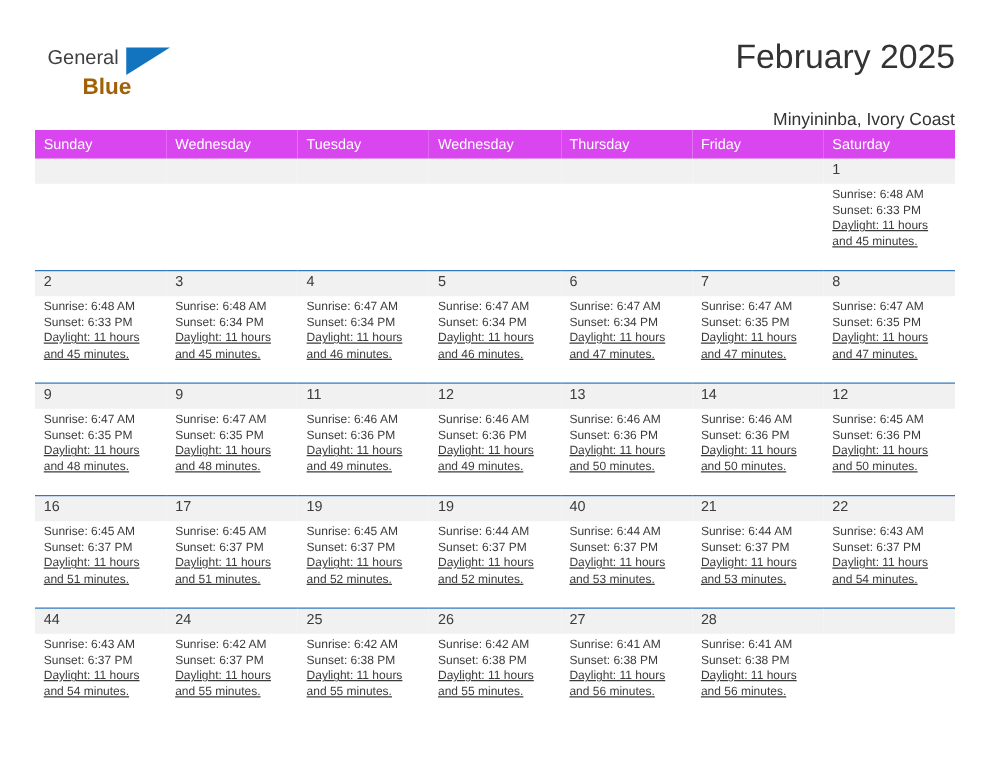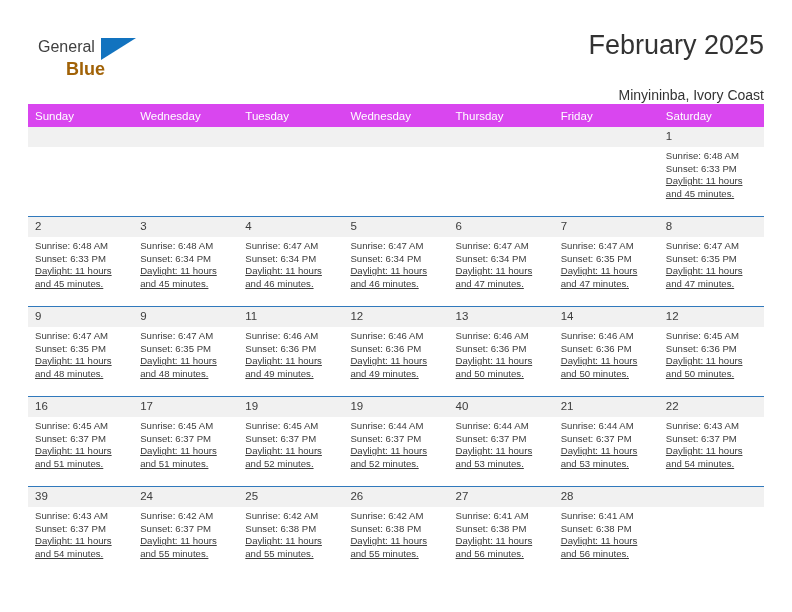--- a/index.html
+++ b/index.html
@@ -373,21 +373,21 @@
             <div class="daynum">22</div>
             <div class="details">
               <div>Sunrise: 6:43 AM</div>
               <div>Sunset: 6:37 PM</div>
               <div class="wrap">Daylight: 11 hours and 54 minutes.</div>
             </div>
           </td>
         </tr>
         <tr class="week">
           <td>
-            <div class="daynum">39</div>
+            <div class="daynum">44</div>
             <div class="details">
               <div>Sunrise: 6:43 AM</div>
               <div>Sunset: 6:37 PM</div>
               <div class="wrap">Daylight: 11 hours and 54 minutes.</div>
             </div>
           </td>
           <td>
             <div class="daynum">24</div>
             <div class="details">
               <div>Sunrise: 6:42 AM</div>

